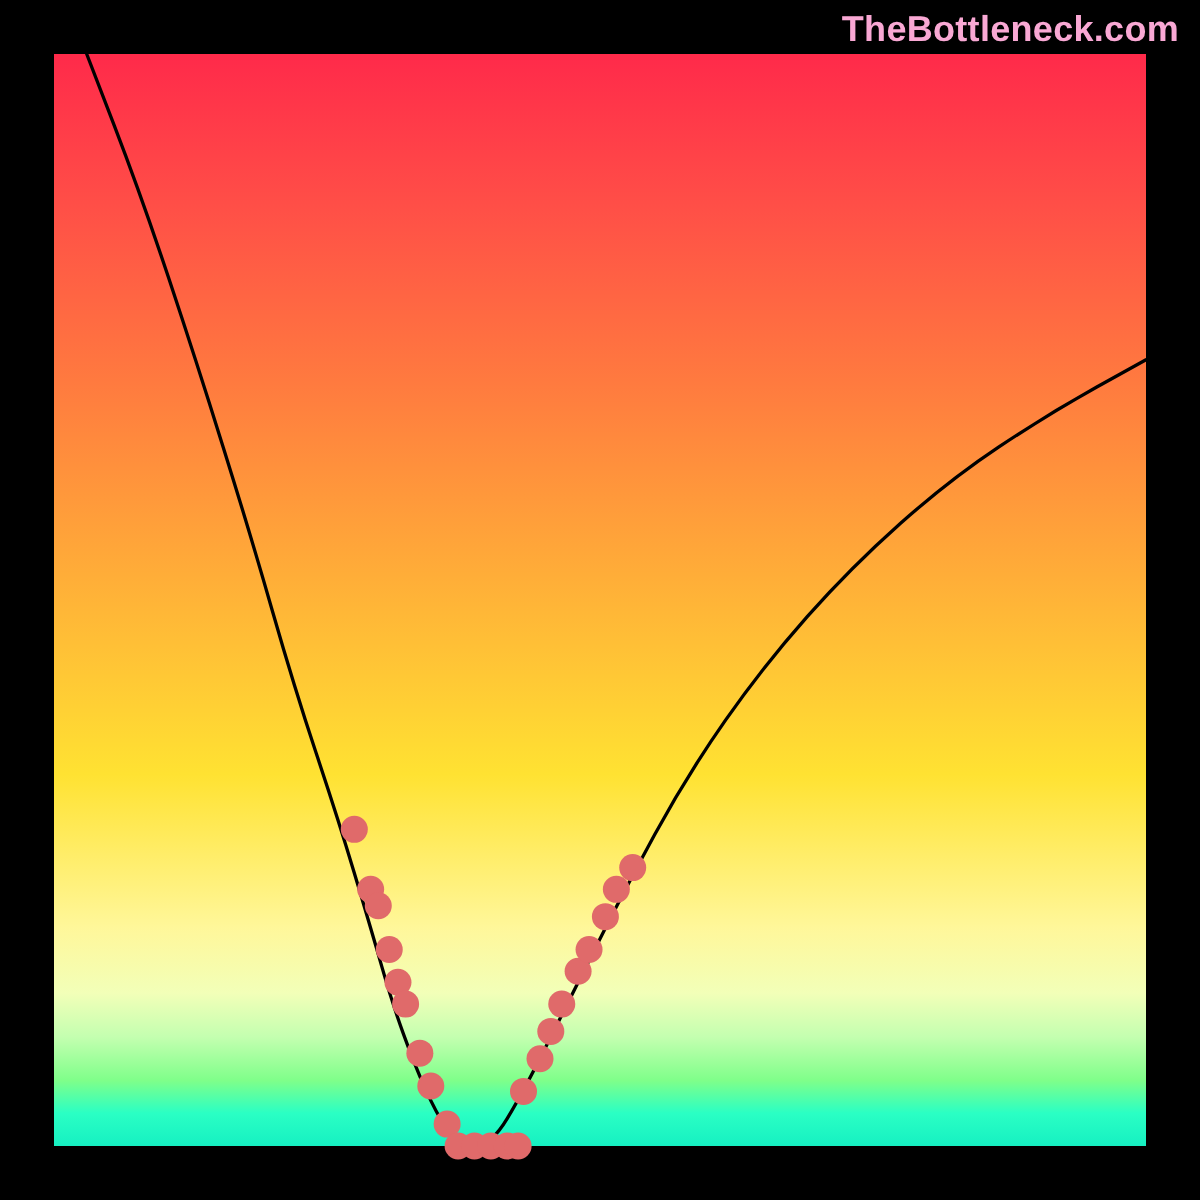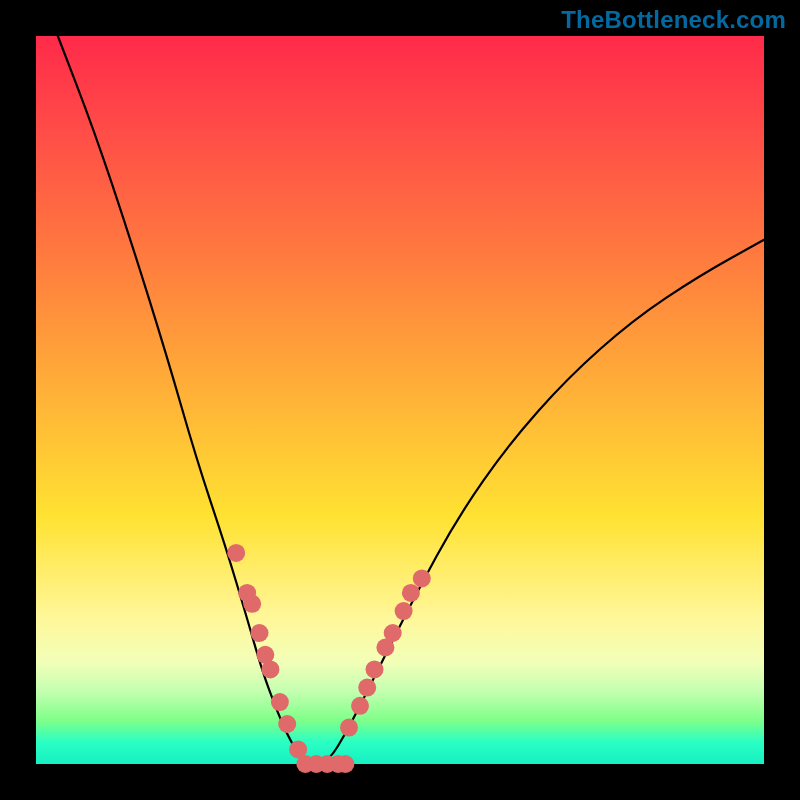--- a/index.html
+++ b/index.html
@@ -35,21 +35,21 @@
       #c4ffb0 90%,
       #7fff8a 94%,
       #2affc4 97%,
       #16f0c2 100%
     );
   }
   .watermark {
     position: absolute;
     top: 6px;
     right: 14px;
-    color: #0369a1;
+    color: #f9a8d4;
     font-size: 24px;
     font-weight: 600;
     letter-spacing: 0.2px;
     user-select: none;
   }
   svg {
     position: absolute;
     inset: 0;
   }
   .curve {

